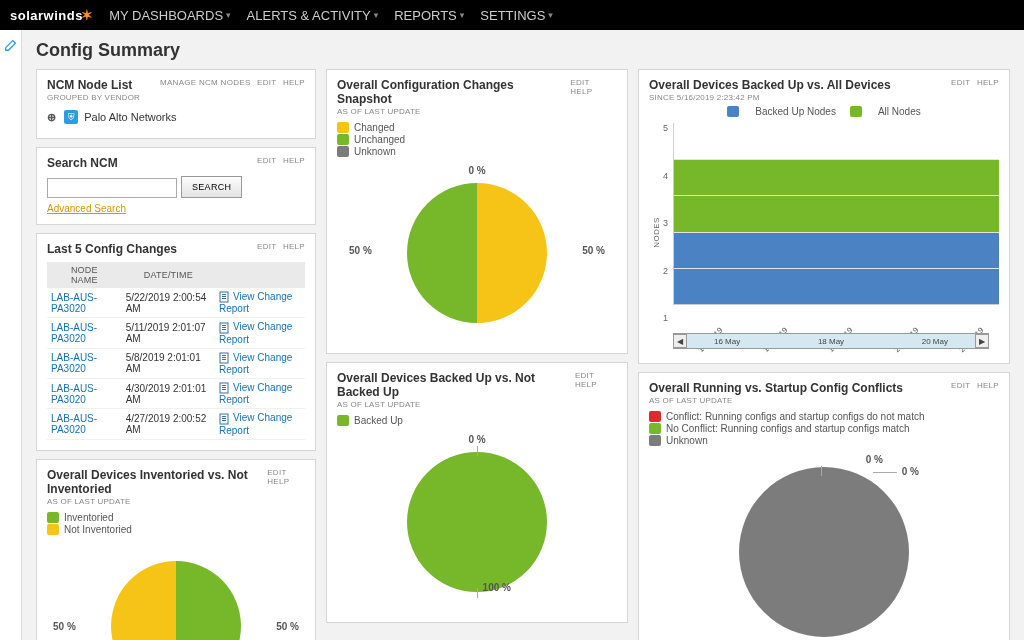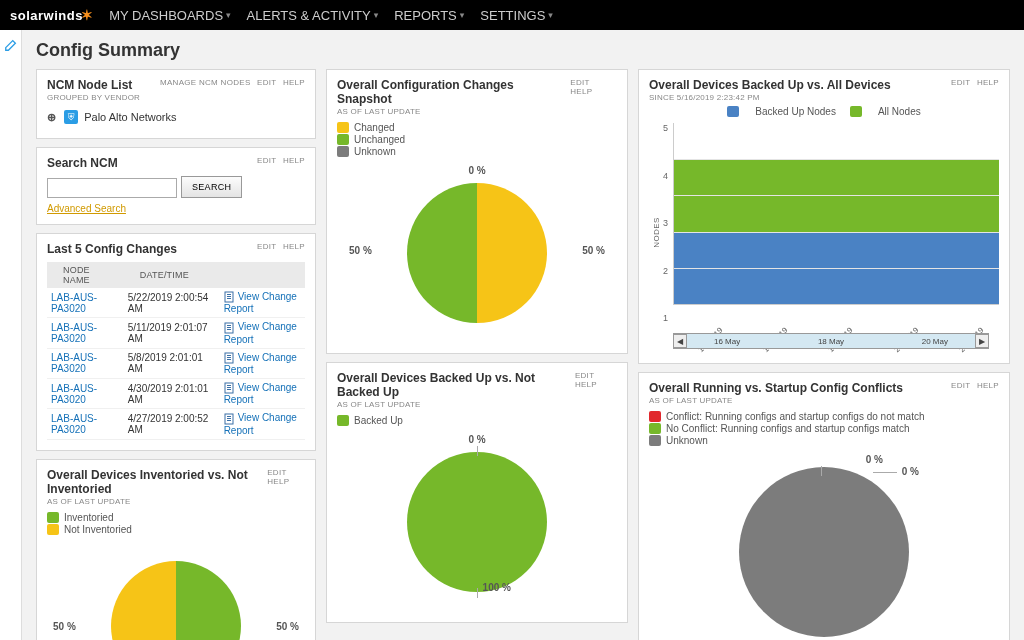--- a/index.html
+++ b/index.html
@@ -25,21 +25,21 @@
 .panel-links { font-size: 8px; color: #888; text-transform: uppercase; letter-spacing: 0.3px; }
 .panel-links span { cursor: pointer; margin-left: 4px; }
 .node-list-row { display: flex; align-items: center; gap: 6px; padding: 4px 0; }
 .node-icon { width: 14px; height: 14px; background: #2b9de5; display: inline-flex; align-items: center; justify-content: center; color: #fff; font-size: 9px; border-radius: 2px; }
 .plus { color: #555; cursor: pointer; font-weight: bold; font-size: 11px; margin-right: 2px; }
 .search-row { display: flex; gap: 4px; align-items: flex-end; margin: 6px 0 4px 0; }
 .search-input { width: 130px; height: 20px; border: 1px solid #aaa; padding: 2px 4px; font-size: 11px; }
 .search-btn { height: 22px; border: 1px solid #999; background: linear-gradient(#fcfcfc,#e4e4e4); font-size: 9px; padding: 0 10px; cursor: pointer; letter-spacing: 0.3px; }
 .adv-link { color: #d19a00; font-size: 10px; text-decoration: underline; cursor: pointer; }
 table.config { width: 100%; border-collapse: collapse; font-size: 10px; margin-top: 6px; }
-table.config th { background: #eaeaea; text-align: left; padding: 3px 16px; font-size: 9px; color: #555; text-transform: uppercase; font-weight: normal; letter-spacing: 0.2px; }
+table.config th { background: #eaeaea; text-align: center; padding: 3px 10px; font-size: 9px; color: #555; text-transform: uppercase; font-weight: normal; letter-spacing: 0.2px; }
 table.config td { padding: 3px 4px; border-bottom: 1px solid #f0f0f0; }
 .blue-link { color: #1571b8; cursor: pointer; }
 .report-icon { width: 12px; height: 12px; display: inline-block; vertical-align: middle; margin-right: 2px; }
 .report-icon svg { width: 12px; height: 12px; }
 .legend { margin: 6px 0; }
 .legend-row { display: flex; align-items: center; gap: 5px; font-size: 10px; color: #555; margin-bottom: 1px; }
 .swatch { width: 12px; height: 11px; border-radius: 2px; display: inline-block; flex-shrink: 0; }
 .pie-wrap { display: flex; align-items: center; justify-content: center; position: relative; height: 180px; }
 .pie-wrap.small { height: 170px; }
 .pie-label { position: absolute; font-size: 10px; color: #555; font-weight: bold; }

